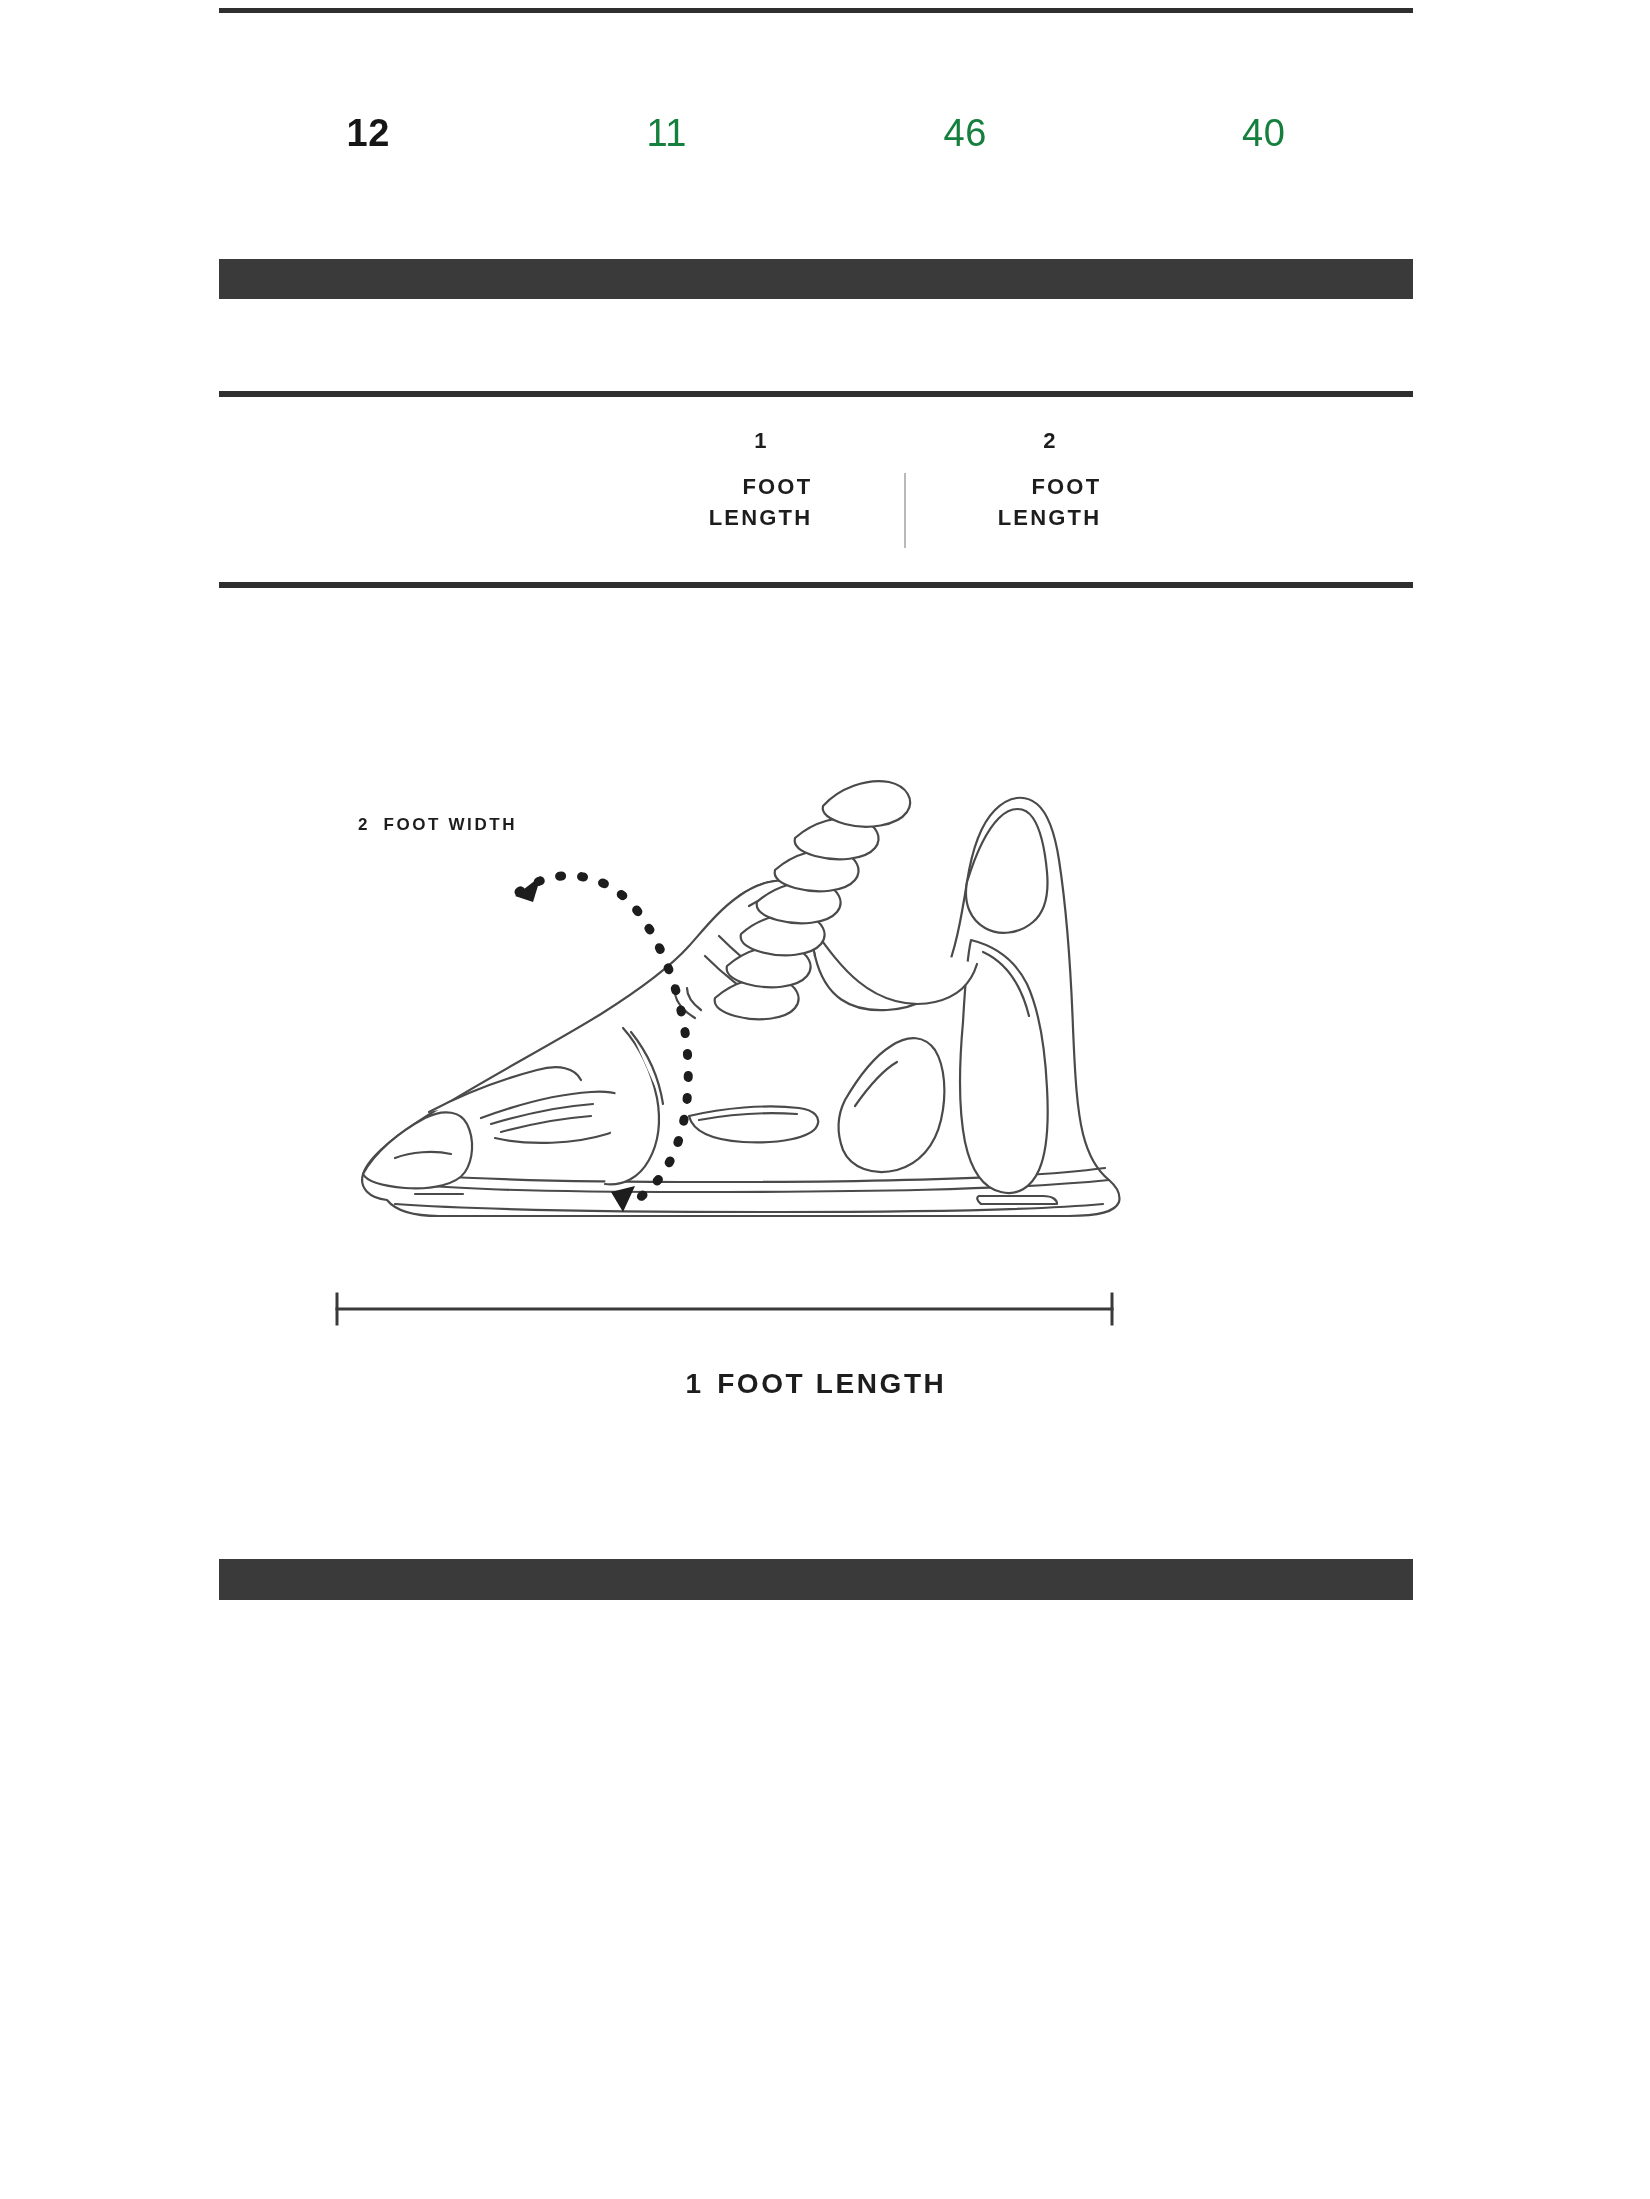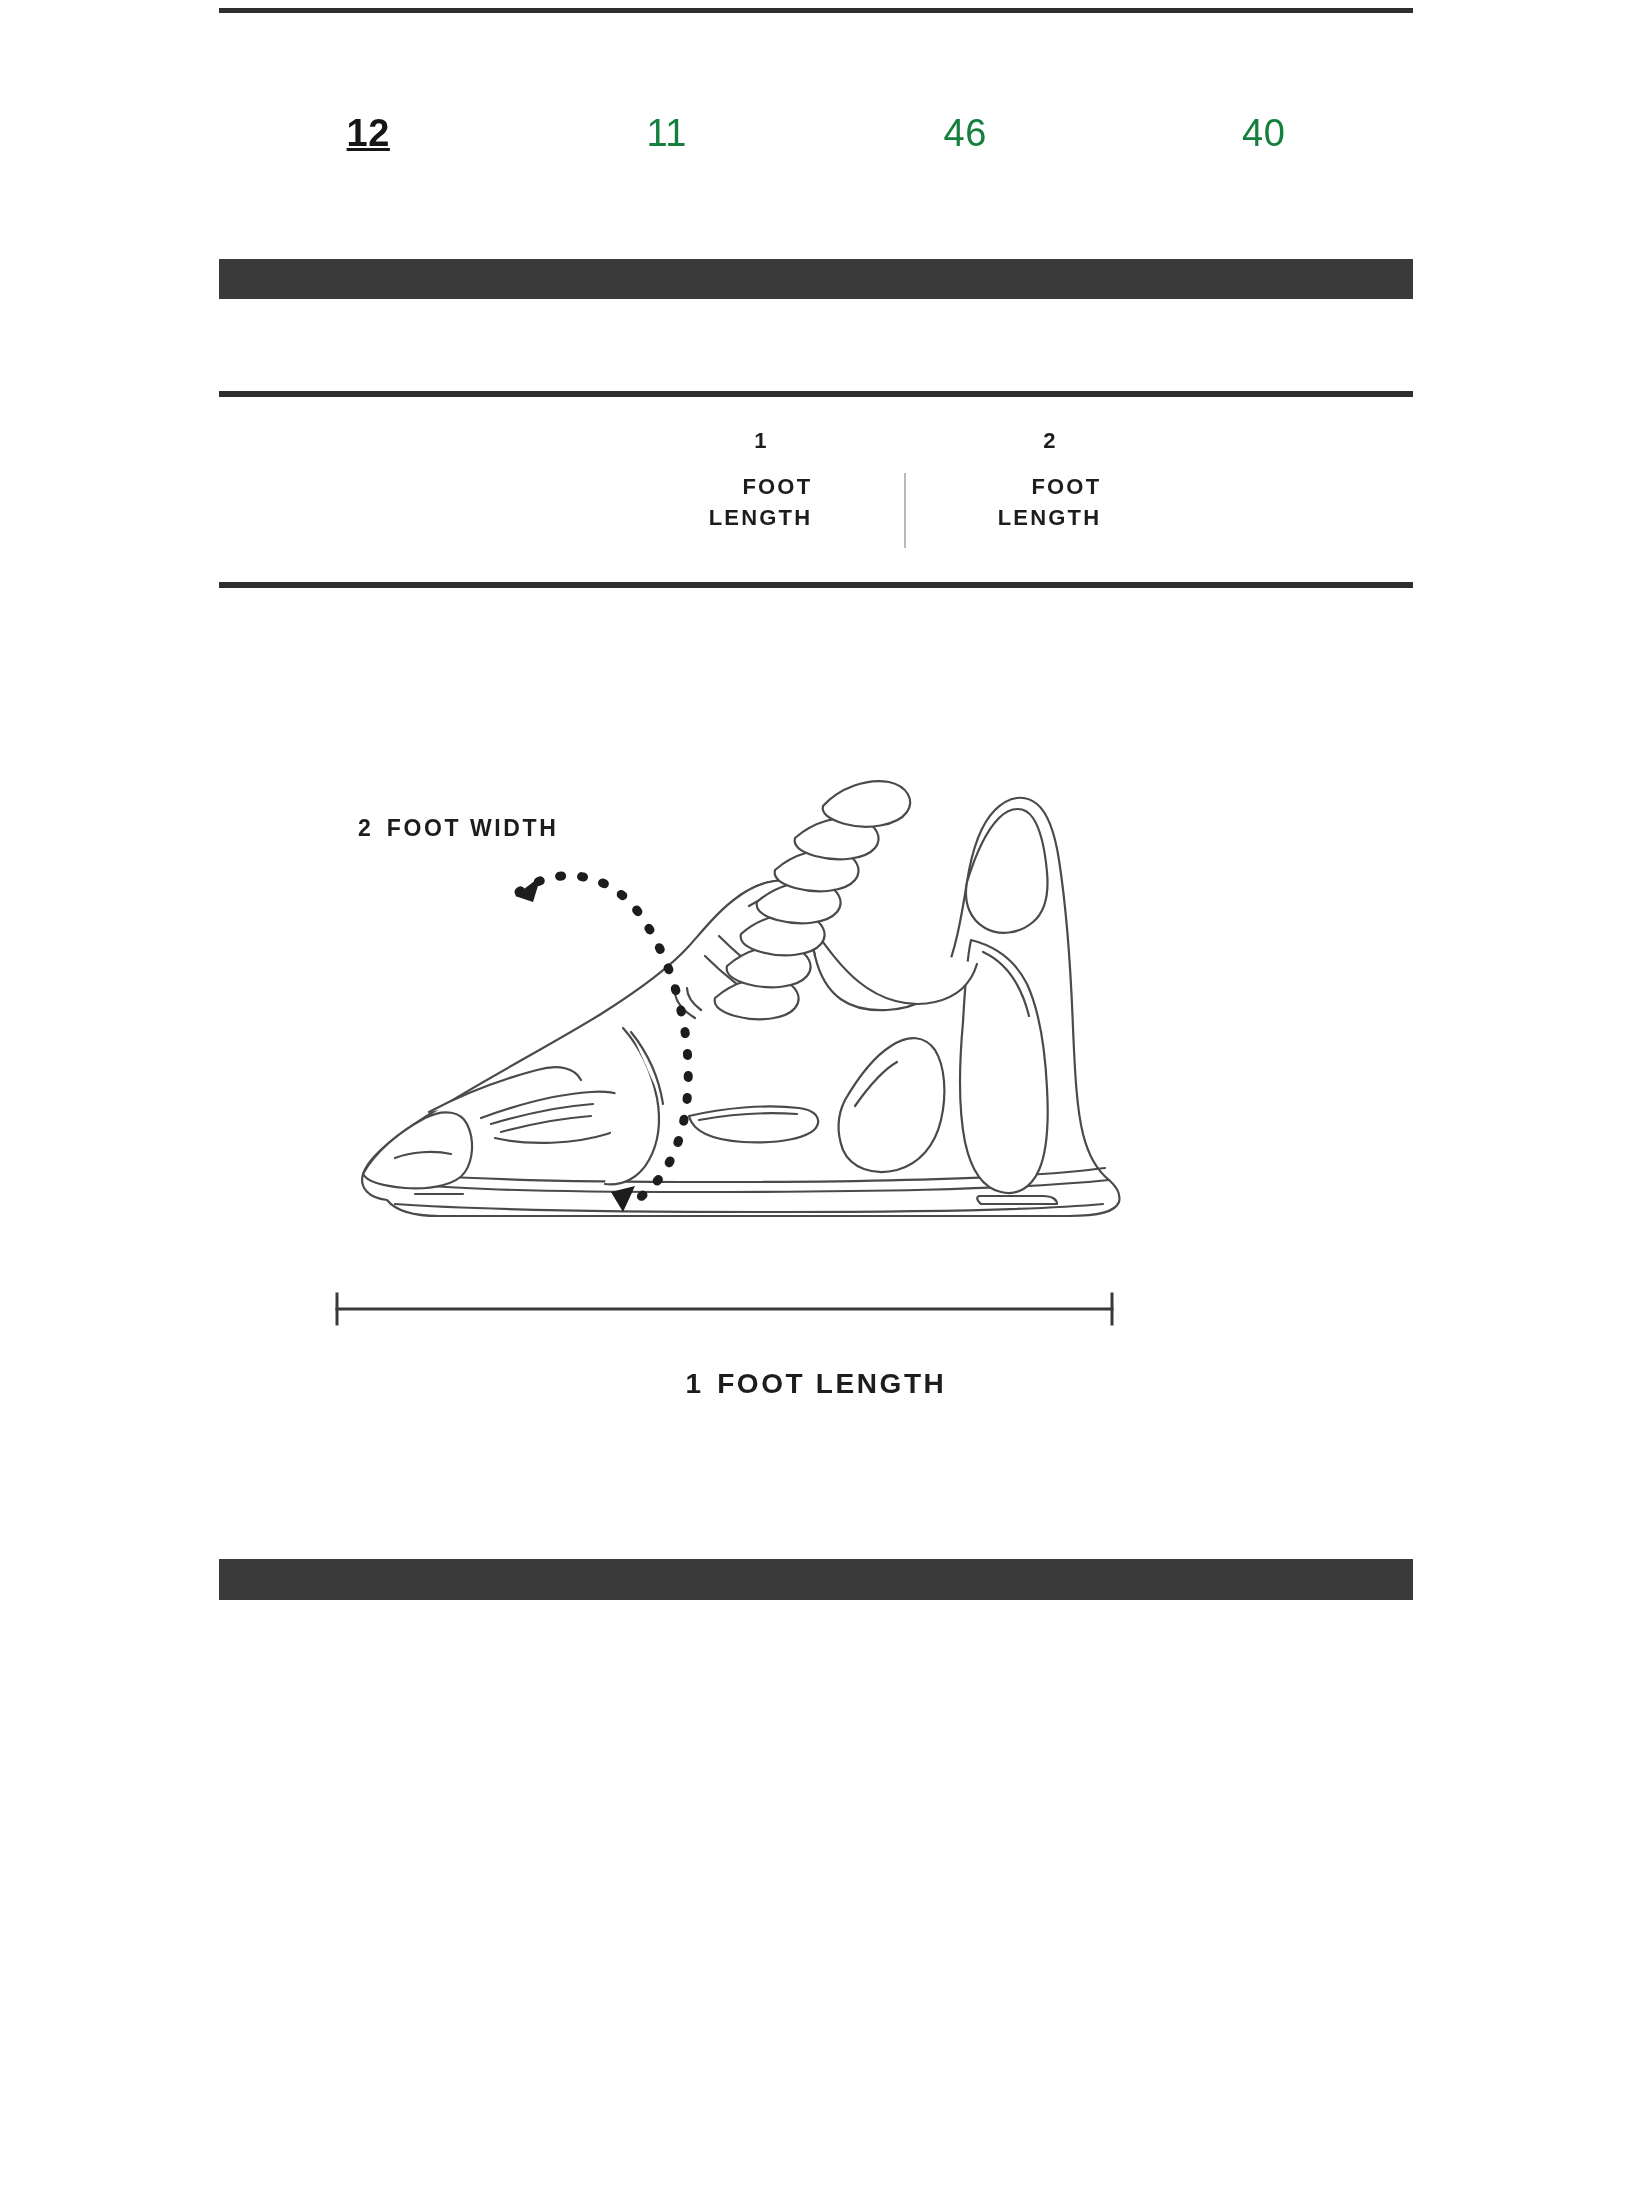--- a/index.html
+++ b/index.html
@@ -55,21 +55,20 @@
     display: flex;
     align-items: center;
     justify-content: center;
     font-size: 38px;
     letter-spacing: 0.5px;
     color: #15803d;
   }
   .size-cell.active {
     font-weight: bold;
     color: #161616;
-    text-decoration: underline;
   }
 
   
   .col-headers {
     position: absolute;
     top: 418px;
     left: 219px;
     width: 1194px;
     height: 160px;
     display: flex;
@@ -113,21 +112,21 @@
     left: 219px;
     width: 1194px;
     height: 680px;
   }
   .diagram svg { display: block; }
 
   .callout-width {
     position: absolute;
     top: 815px;
     left: 358px;
-    font-size: 23px;
+    font-size: 17px;
     font-weight: bold;
     letter-spacing: 2.6px;
     color: #1d1d1d;
     white-space: nowrap;
   }
   .callout-width .num { margin-right: 16px; letter-spacing: 0px; }
 
   .callout-length {
     position: absolute;
     top: 1368px;

